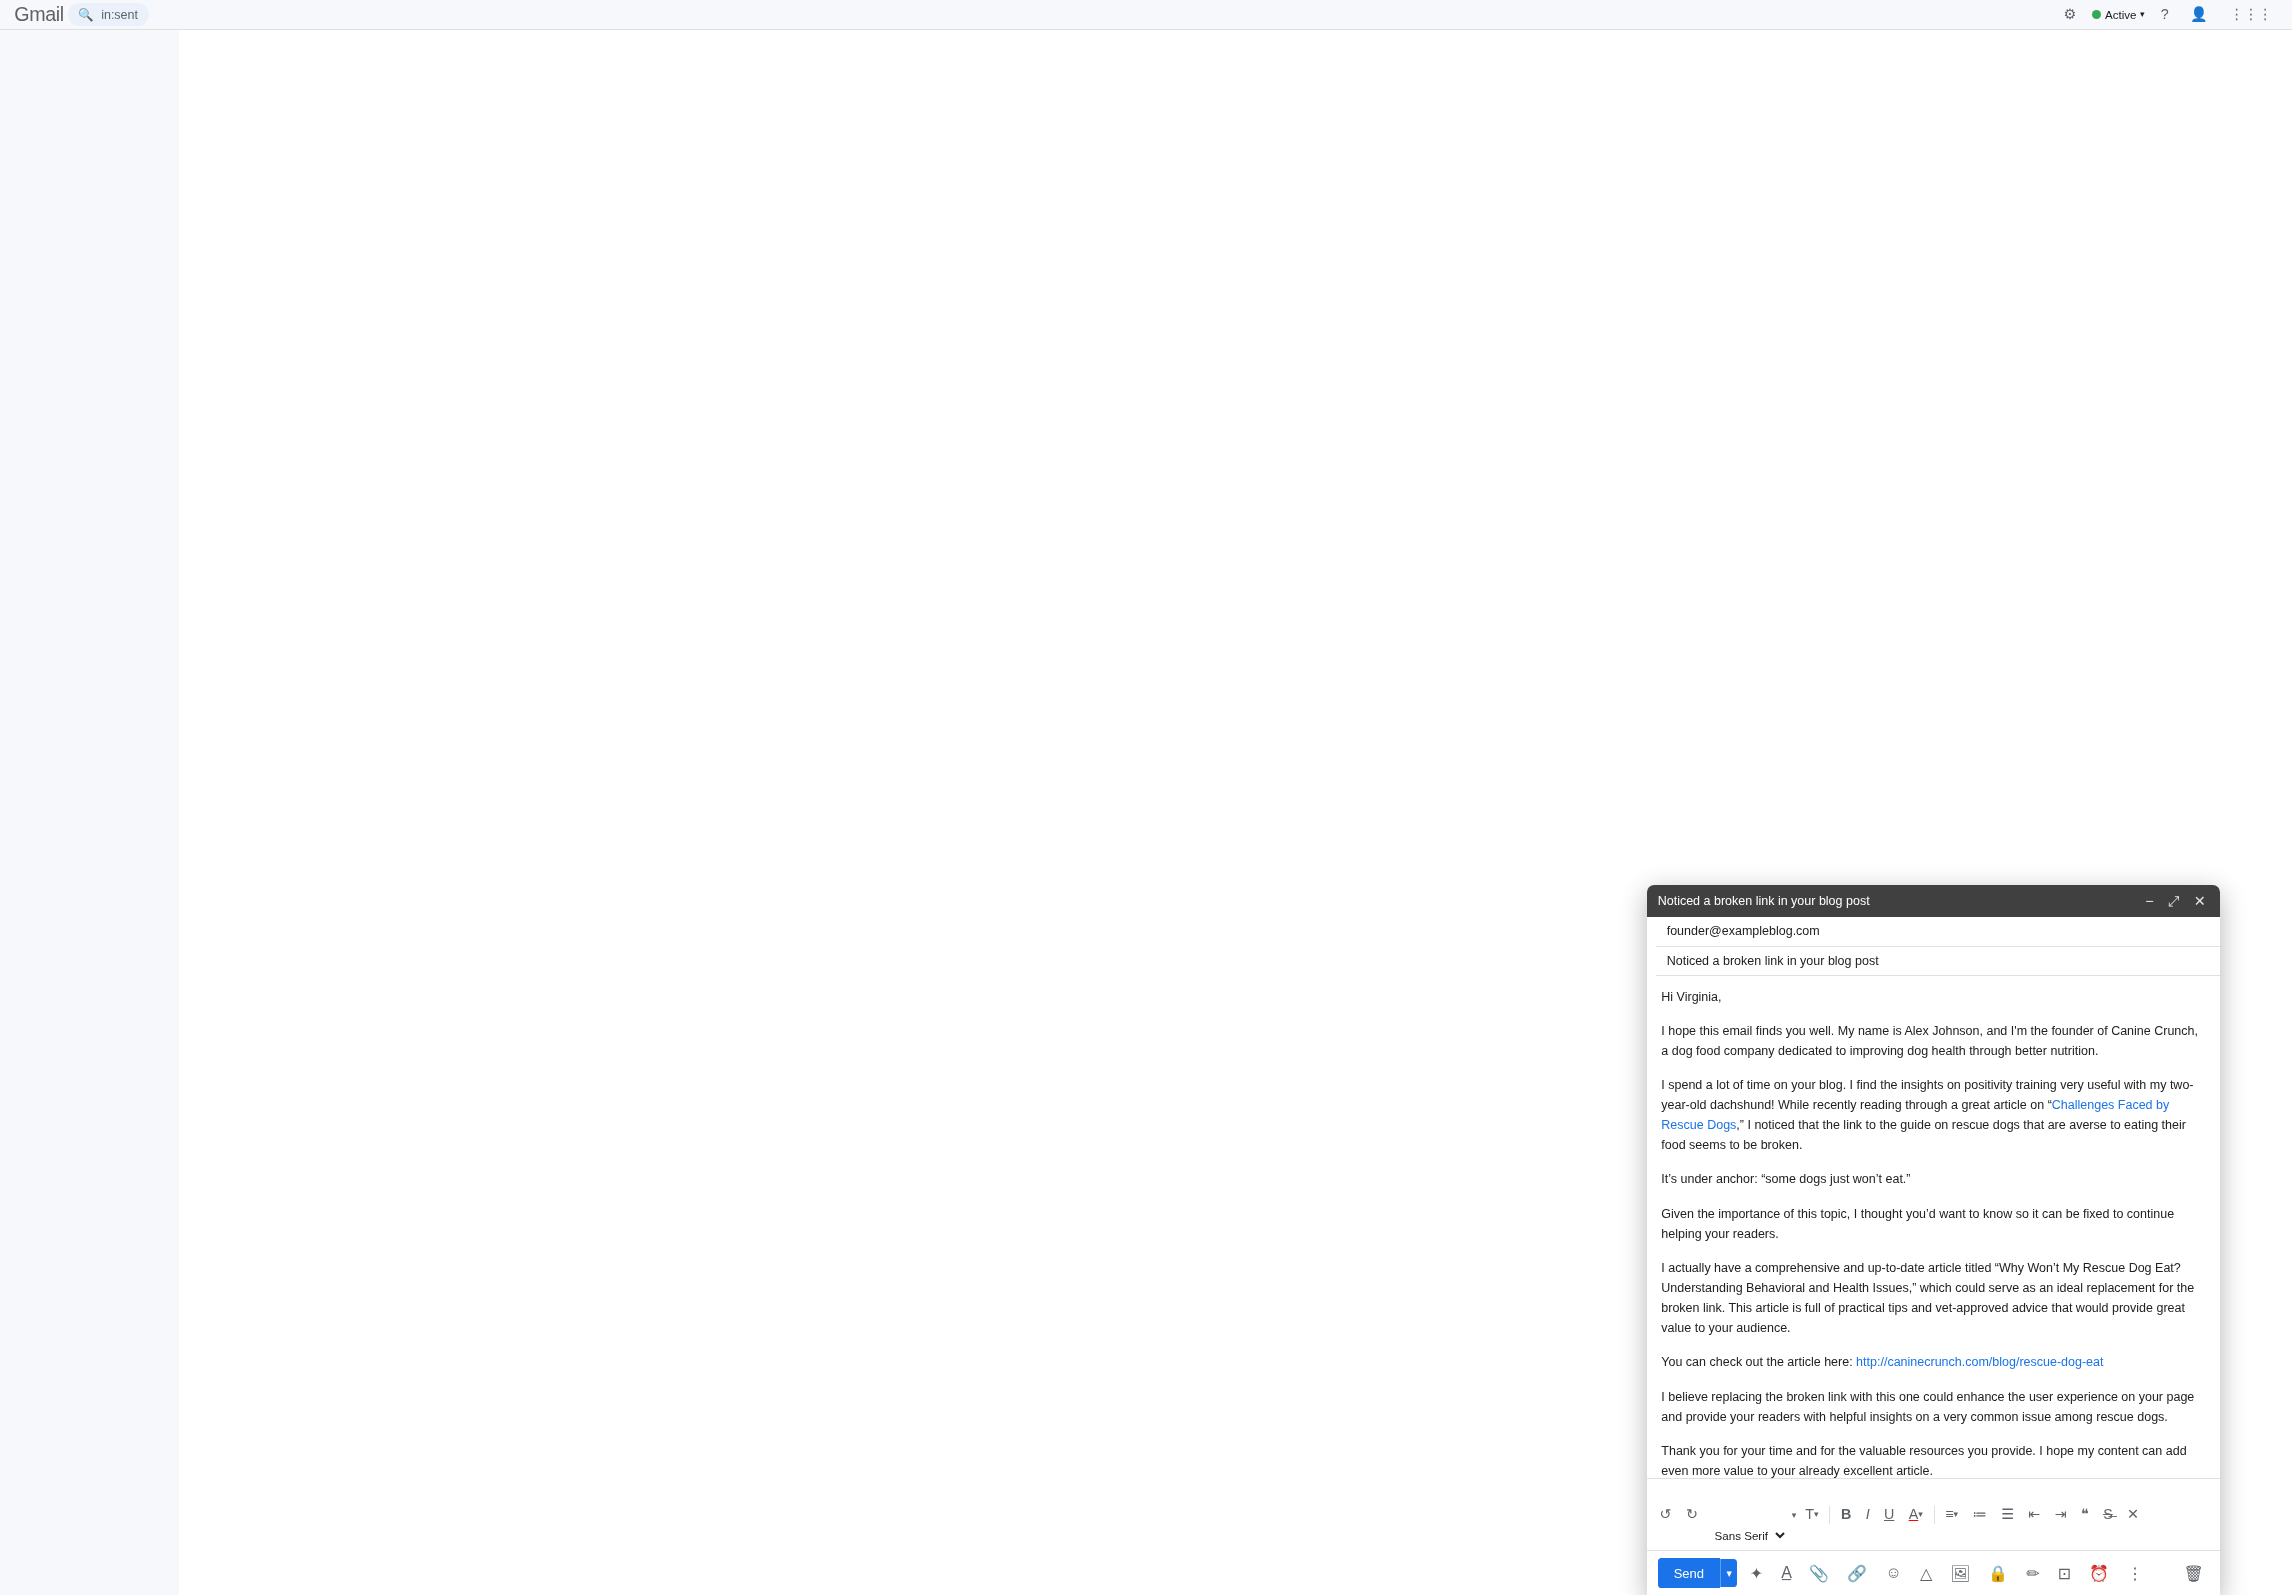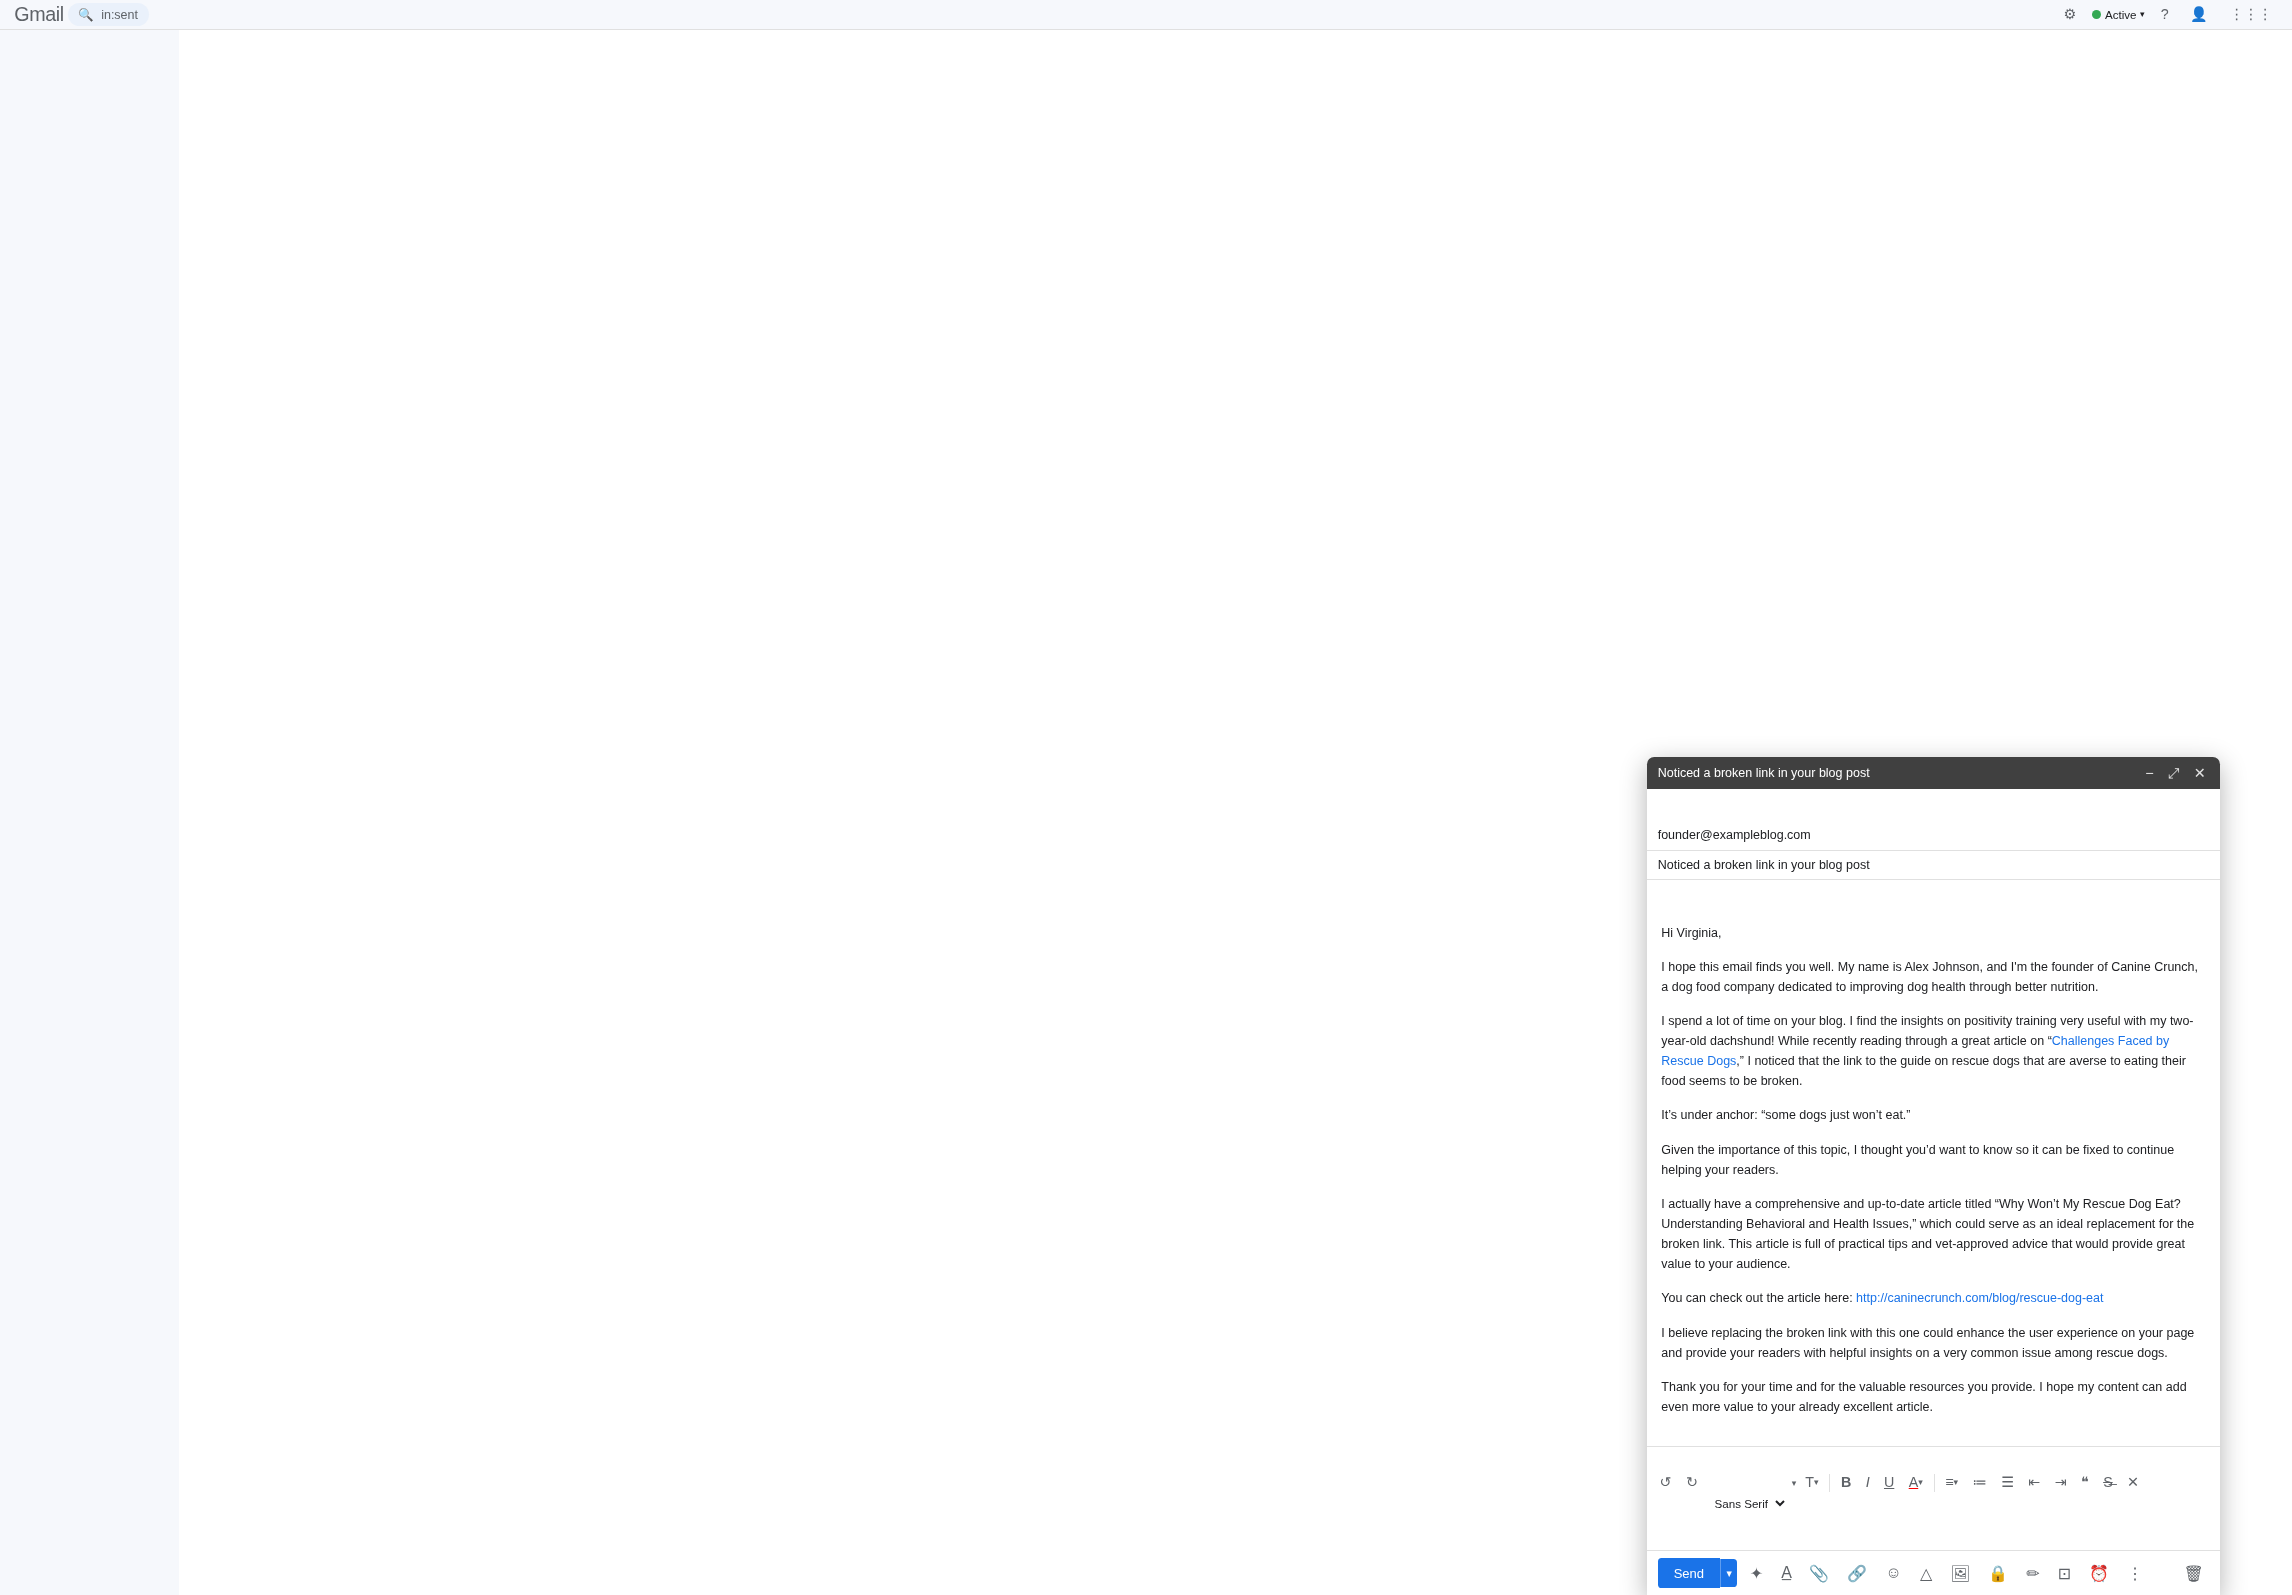--- a/index.html
+++ b/index.html
@@ -68,21 +68,20 @@
       bottom: 0;
       right: 72px;
       width: 573px;
       max-height: calc(100vh - 30px);
       background: #fff;
       box-shadow: 0 7.2px 27px rgba(0,0,0,0.3);
       border-radius: 7.2px 7.2px 0 0;
       display: flex;
       flex-direction: column;
       z-index: 100;
-      gap: 32px;
     }
 
     
     .compose-header {
       background: #404040;
       color: #fff;
       padding: 7.2px 10.7px;
       border-radius: 7.2px 7.2px 0 0;
       display: flex;
       align-items: center;
@@ -107,20 +106,21 @@
       font-size: 14.3px;
       padding: 1.8px 3.6px;
       line-height: 1;
       opacity: 0.85;
     }
 
     
     .compose-fields {
       border-bottom: 0.9px solid #e0e0e0;
       flex-shrink: 0;
+      margin-left: 9px;
     }
     .compose-field {
       padding: 7.2px 10.7px;
       border-bottom: 0.9px solid #e0e0e0;
       font-size: 12.5px;
       color: #202124;
     }
     .compose-field:last-child { border-bottom: none; }
 
     

